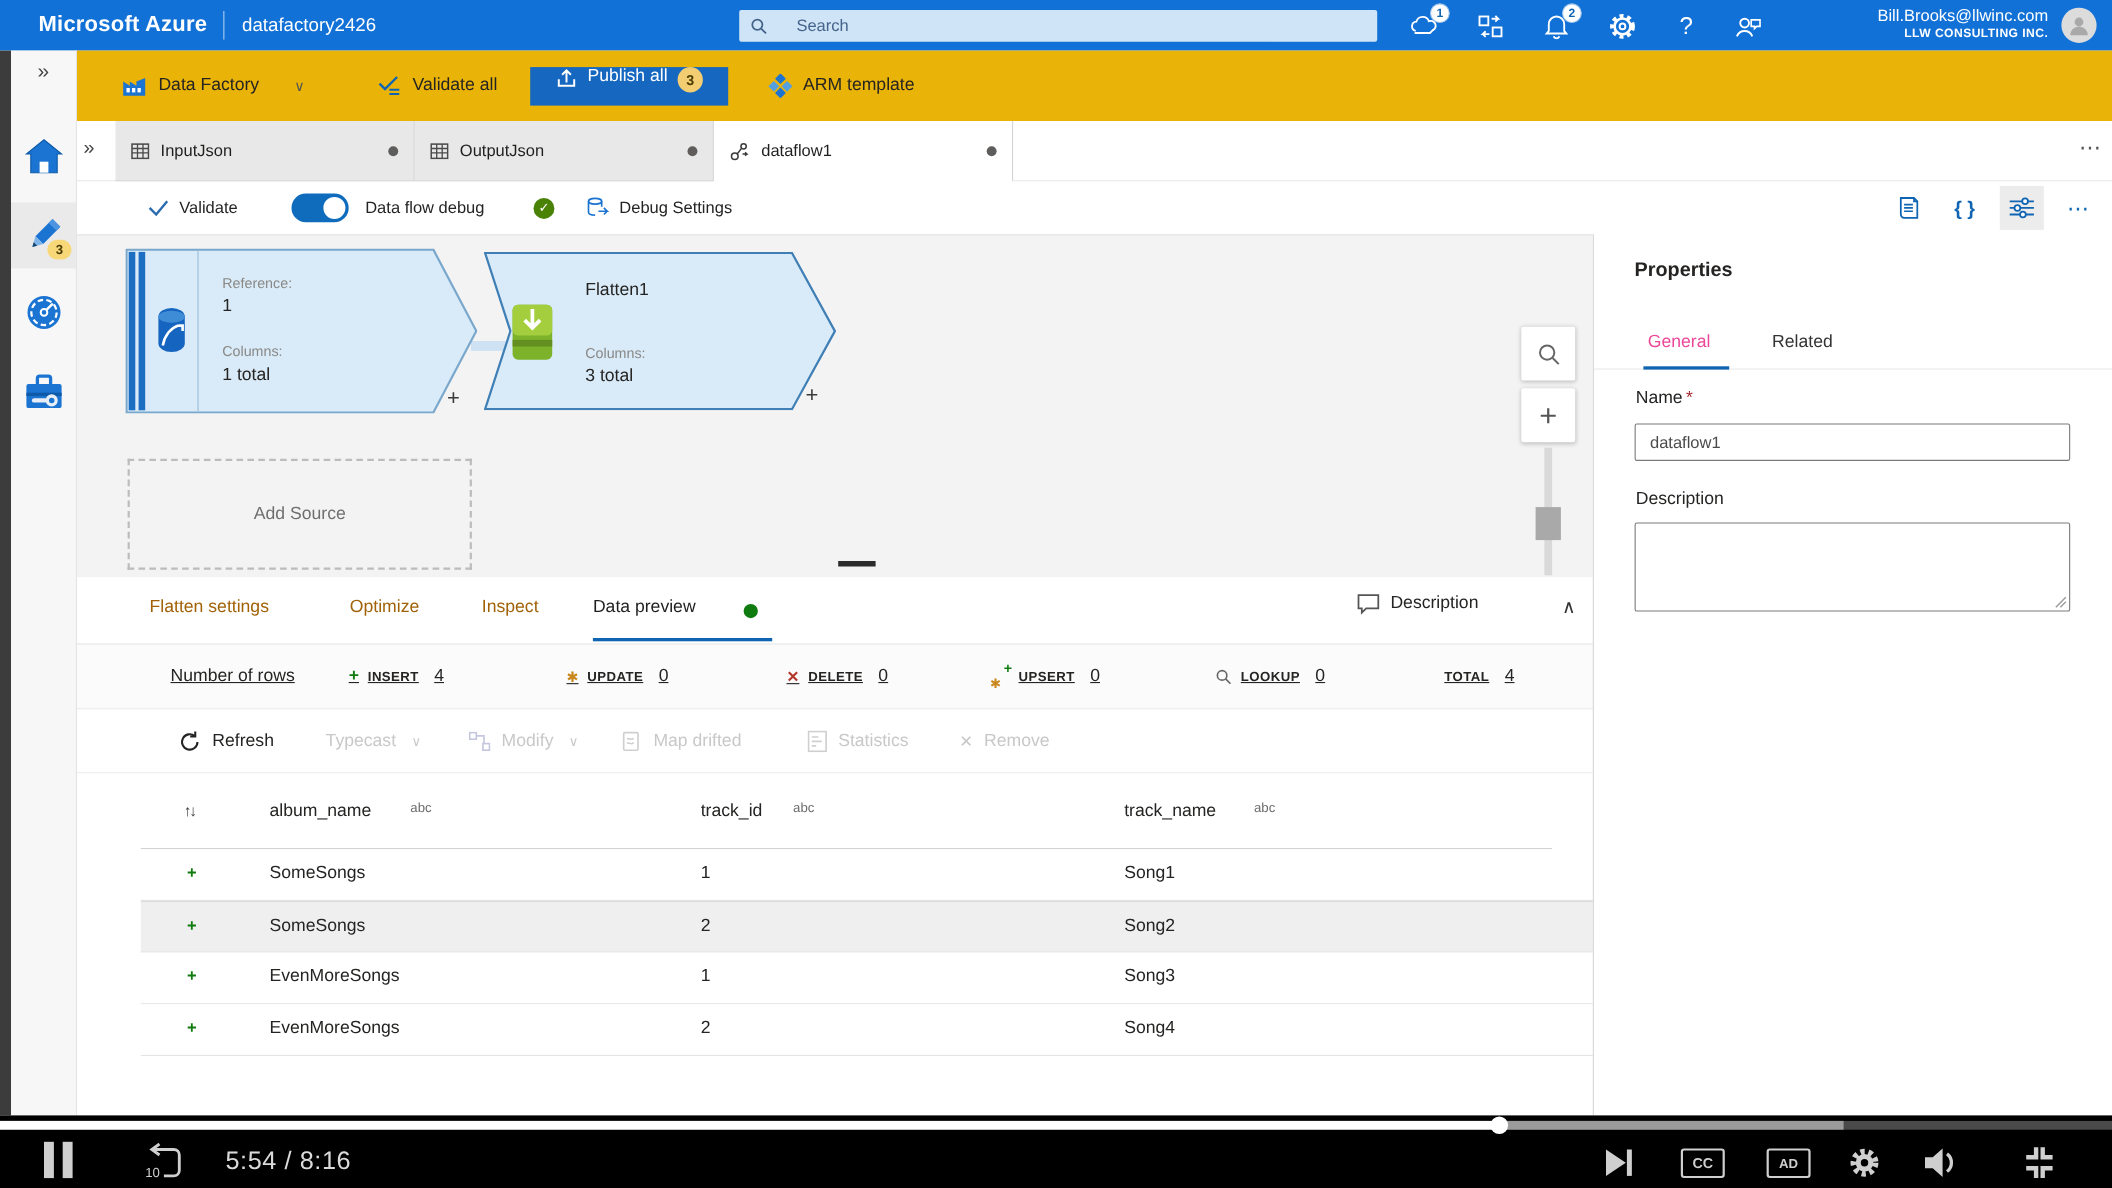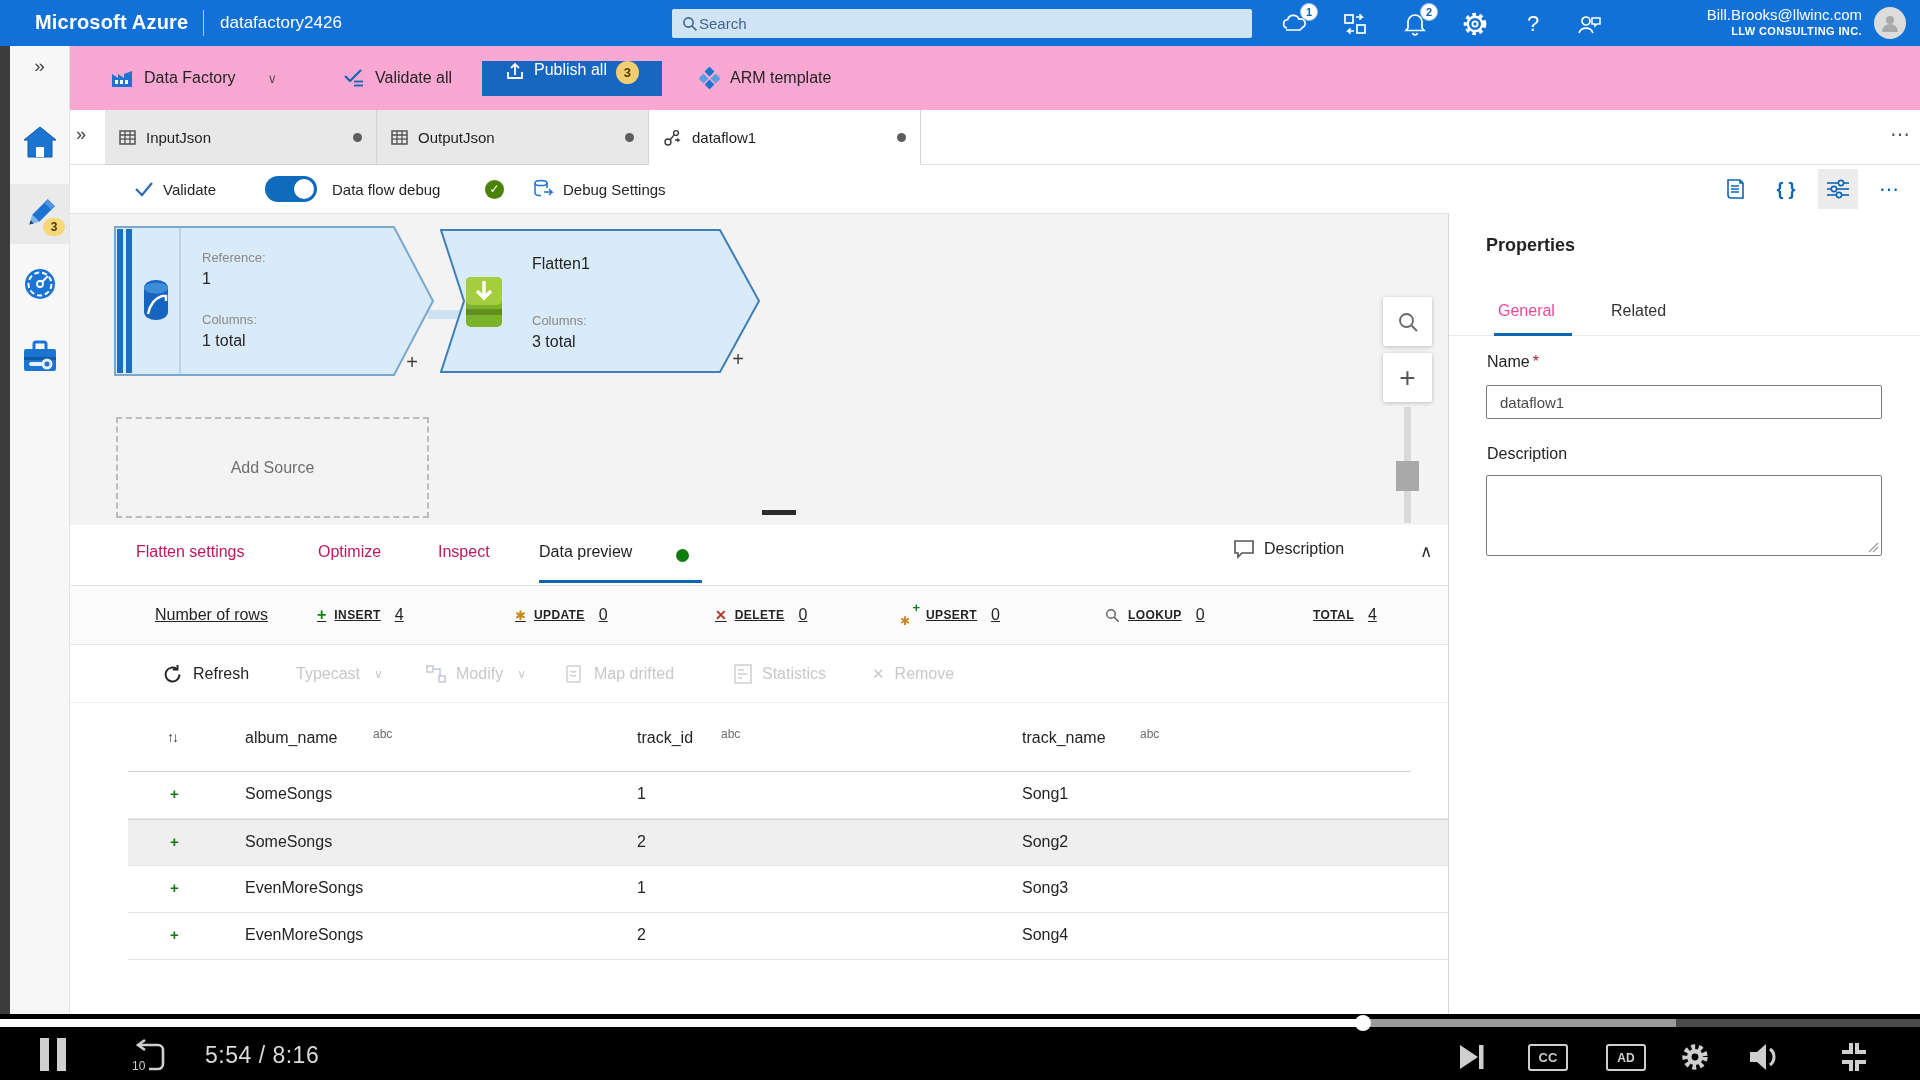--- a/index.html
+++ b/index.html
@@ -8,21 +8,21 @@
 
   
   .topbar { position:absolute; left:0; top:0; width:1920px; height:46px; background:#1271d6; color:#fff; }
   .brand { position:absolute; left:35px; top:11px; font-size:20px; font-weight:bold; letter-spacing:.2px; }
   .tb-divider { position:absolute; left:203px; top:10px; width:1px; height:26px; background:rgba(255,255,255,.65); }
   .instance { position:absolute; left:220px; top:13px; font-size:17px; }
   .searchbox { position:absolute; left:672px; top:9px; width:580px; height:29px; background:#cfe4f6; border-radius:2px;
     display:flex; align-items:center; padding:0 10px; }
   .searchbox svg { flex:0 0 auto; }
   .searchbox input { border:none; outline:none; background:transparent; font-size:15px; color:#39587a;
-    margin-left:1px; width:100%; font-family:"Liberation Sans", sans-serif; }
+    margin-left:26px; width:100%; font-family:"Liberation Sans", sans-serif; }
   .searchbox input::placeholder { color:#44638a; opacity:1; }
   .tb-ic { position:absolute; top:9px; width:30px; height:30px; display:flex; align-items:center; justify-content:center; }
   .tb-badge { position:absolute; top:-6px; right:-8px; width:18px; height:18px; border-radius:50%;
     background:#fff; color:#1065b3; font-size:11px; font-weight:bold; display:flex; align-items:center; justify-content:center;
     border:1px solid #9ec4e8; }
   .userblock { position:absolute; right:58px; top:6px; text-align:right; line-height:1.25; }
   .user-email { font-size:15px; }
   .user-org { font-size:11px; font-weight:bold; letter-spacing:.4px; }
   .avatar { position:absolute; right:14px; top:7px; width:32px; height:32px; border-radius:50%; background:#dcdcdc;
     display:flex; align-items:center; justify-content:center; }
@@ -30,21 +30,21 @@
   
   .leftstrip { position:absolute; left:0; top:46px; width:10px; height:968px; background:#3c3c3c; }
   .sidebar { position:absolute; left:10px; top:46px; width:60px; height:968px; background:#f7f7f7; border-right:1px solid #e4e4e4; }
   .sb-chev { height:40px; display:flex; align-items:center; justify-content:center; font-size:19px; color:#444; cursor:pointer; }
   .sb-item { position:relative; width:100%; height:60px; display:flex; align-items:center; justify-content:center; cursor:pointer; }
   .sb-item.sel { background:#eaeaea; }
   .sb-badge { position:absolute; right:4px; bottom:8px; min-width:22px; height:18px; border-radius:9px;
     background:#f7d778; color:#4a3c00; font-size:12px; font-weight:bold; display:flex; align-items:center; justify-content:center; }
 
   
-  .cmdbar { position:absolute; left:70px; top:46px; width:1850px; height:64px; background:#f9a8d4; }
+  .cmdbar { position:absolute; left:70px; top:46px; width:1850px; height:64px; background:#eab308; }
   .cmd-item { position:absolute; top:0; height:64px; display:flex; align-items:center; gap:10px; font-size:16px; color:#252423; cursor:pointer; }
   .cmd-chev { font-size:13px; color:#555; margin-left:22px; }
   .publish-btn { position:absolute; left:412px; top:15px; width:180px; height:35px; background:#1567c0; color:#fff;
     display:flex; align-items:flex-start; justify-content:center; gap:9px; font-size:16px; cursor:pointer; }
   .pub-badge { width:23px; height:23px; border-radius:50%; background:#f2cd72; color:#4a3b00; font-size:13px; font-weight:bold;
     display:flex; align-items:center; justify-content:center; }
 
   
   .tabrow { position:absolute; left:70px; top:110px; width:1850px; height:55px; background:#fff; border-bottom:1px solid #e2e2e2; }
   .tr-chev { position:absolute; left:6px; top:14px; font-size:18px; color:#444; cursor:pointer; }
@@ -78,21 +78,21 @@
   .add-source { position:absolute; left:46px; top:203px; width:313px; height:101px; border:2px dashed #bcbcbc;
     display:flex; align-items:center; justify-content:center; font-size:16px; color:#6f6f6f; cursor:pointer; }
   .cv-btn { position:absolute; left:1313px; width:49px; height:49px; background:#fff; border-radius:2px;
     box-shadow:0 1px 4px rgba(0,0,0,.22); display:flex; align-items:center; justify-content:center; cursor:pointer; color:#555; }
   .cv-slider-track { position:absolute; left:1334px; top:193px; width:7px; height:116px; background:#d9d9d9; }
   .cv-slider-thumb { position:absolute; left:1326px; top:247px; width:23px; height:30px; background:#a9a9a9; cursor:pointer; }
   .cv-hscroll { position:absolute; left:692px; top:296px; width:34px; height:5px; background:#2b2b2b; }
 
   
   .ptabs { position:absolute; left:70px; top:525px; width:1378px; height:60px; background:#fff; }
-  .ptab { position:absolute; top:18px; font-size:16px; color:#be185d; cursor:pointer; }
+  .ptab { position:absolute; top:18px; font-size:16px; color:#a16207; cursor:pointer; }
   .ptab.active { color:#201f1e; }
   .ptab-underline { position:absolute; left:469px; top:55px; width:163px; height:3px; background:#1065b3; }
   .ptab-dot { position:absolute; left:606px; top:24px; width:13px; height:13px; border-radius:50%; background:#107c10; }
   .pdesc { position:absolute; left:1163px; top:14px; display:flex; align-items:center; gap:9px; font-size:16px; color:#252423; cursor:pointer; }
   .pcollapse { position:absolute; left:1350px; top:16px; font-size:17px; color:#333; cursor:pointer; }
 
   .stats { position:absolute; left:70px; top:585px; width:1378px; height:60px; background:#fbfbfb;
     border-top:1px solid #e6e6e6; border-bottom:1px solid #e6e6e6; }
   .st { position:absolute; top:0; height:58px; display:flex; align-items:center; gap:8px;text-decoration:underline; }
   .st-label { font-size:12px; font-weight:bold; letter-spacing:.4px; color:#252423; }

